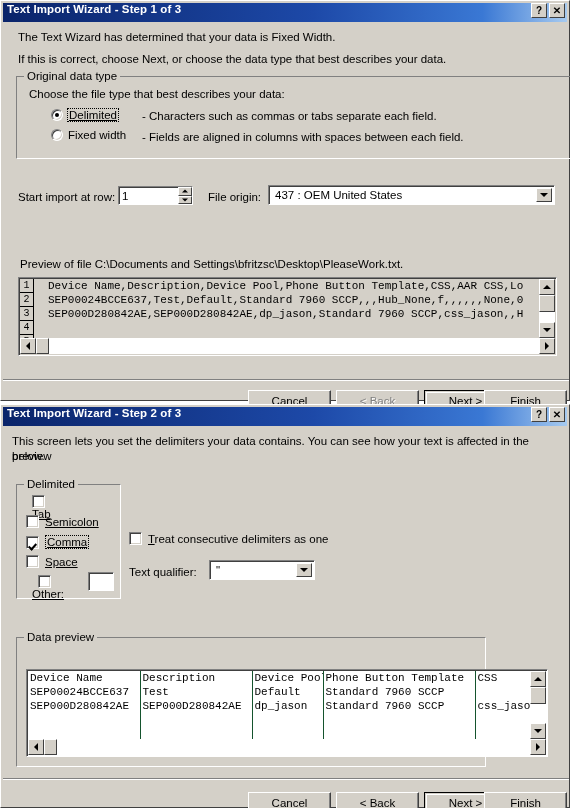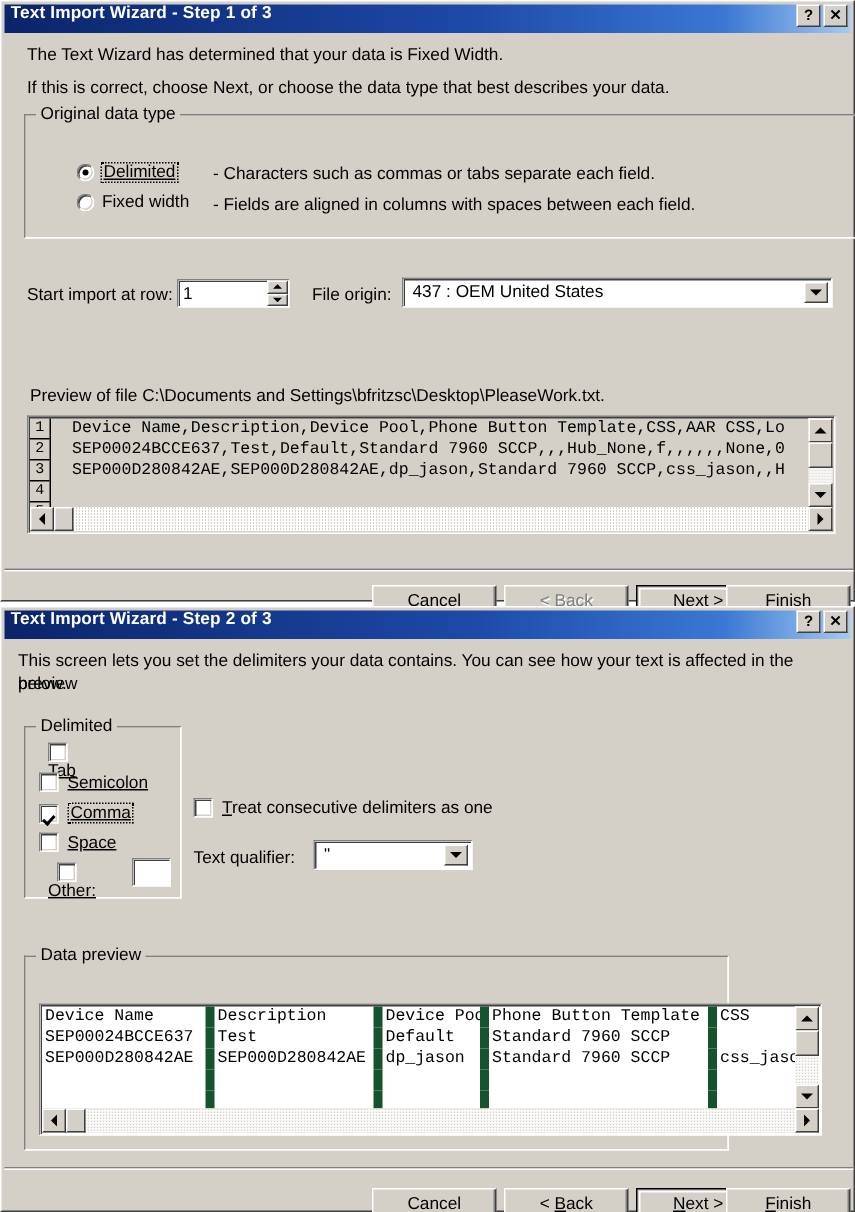--- a/index.html
+++ b/index.html
@@ -382,21 +382,21 @@
     box-sizing: border-box;
     overflow: hidden;
   }
   .tbl {
     position: absolute;
     left: 1px; top: 1px;
     border-collapse: collapse;
     table-layout: fixed;
   }
   .tbl td {
-    border-right: 6px solid #14532d;
+    border-right: 1px solid #14532d;
     padding: 0 0 0 2px;
     height: 14px;
     line-height: 14px;
     font-family: "Liberation Mono", "DejaVu Sans Mono", monospace;
     font-size: 11px;
     white-space: pre;
     overflow: hidden;
     vertical-align: top;
   }
   .divider-line {
@@ -418,20 +418,21 @@
 
   <div class="body-area">
 
     <div class="intro" style="left:15px; top:8px;">The Text Wizard has determined that your data is Fixed Width.</div>
     <div class="intro" style="left:15px; top:30px;">If this is correct, choose Next, or choose the data type that best describes your data.</div>
 
     <div class="group" style="left:13px; top:54px; width:569px; height:83px;">
       <div class="inner-border"></div>
       <span class="legend">Original data type</span>
 
+      <div class="lbl" style="left:12px; top:11px;">Choose the file type that best describes your data:</div>
 
       <div class="radio-row" style="left:34px; top:31px;">
         <span class="radio checked"></span>
         <span class="radio-label focusbox ul">Delimited</span>
       </div>
       <div class="lbl" style="left:125px; top:33px;">- Characters such as commas or tabs separate each field.</div>
 
       <div class="radio-row" style="left:34px; top:52px;">
         <span class="radio"></span>
         <span class="radio-label">Fixed width</span>

